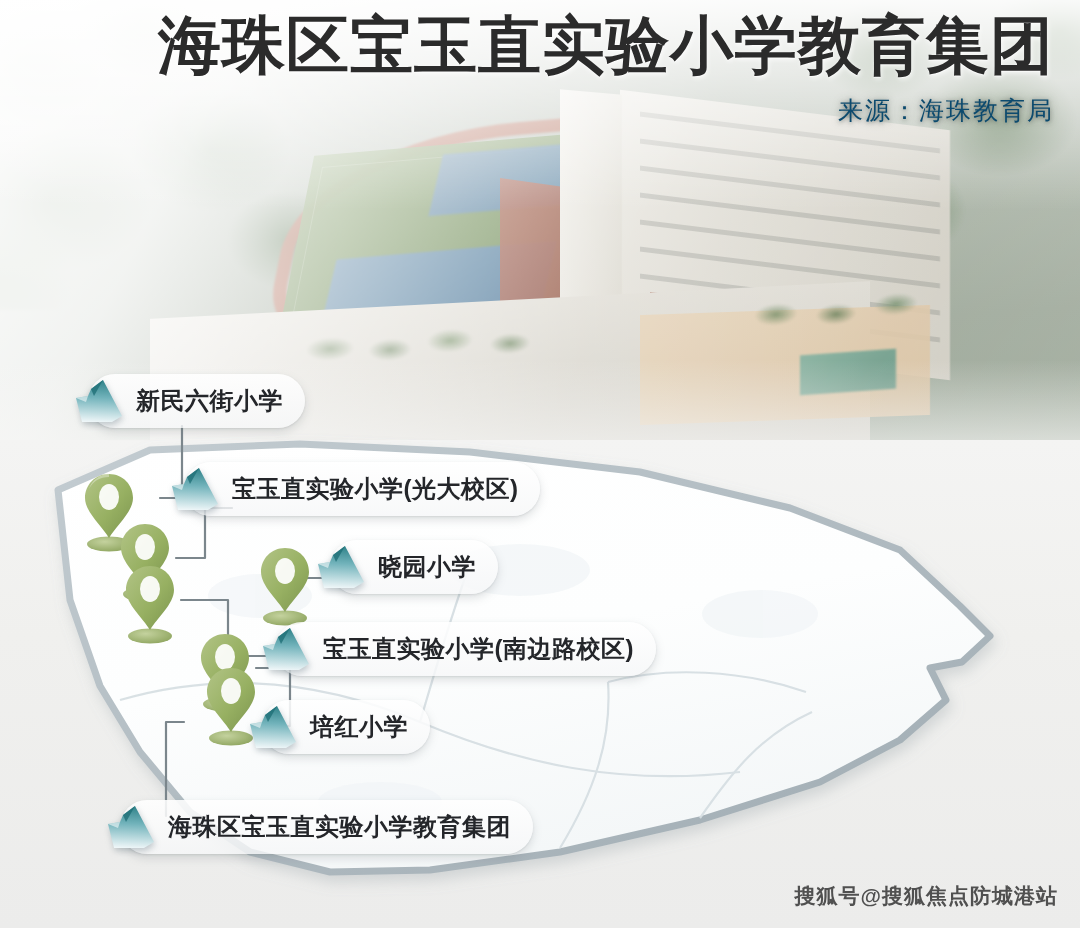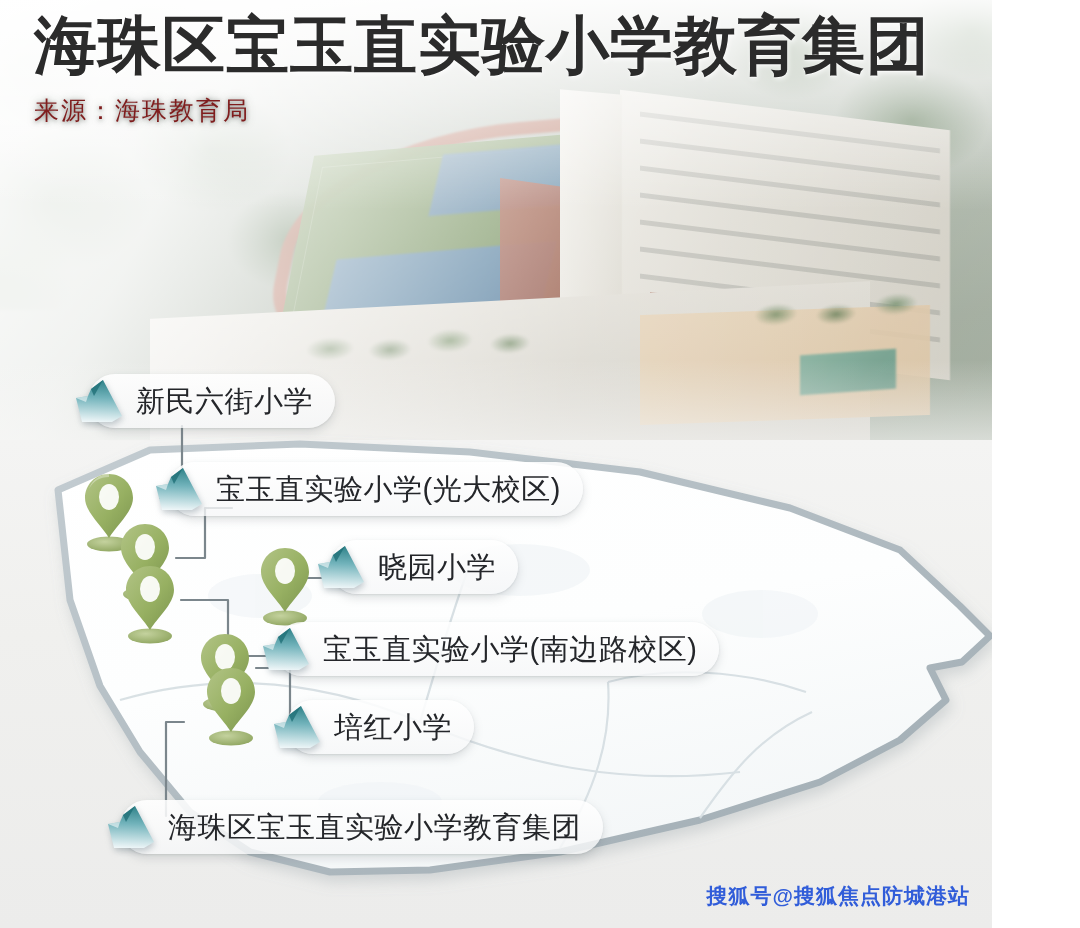--- a/index.html
+++ b/index.html
@@ -3,23 +3,24 @@
 <meta charset="utf-8">
 <title>海珠区宝玉直实验小学教育集团成员校一览</title>
 <style>
   html,body{margin:0;padding:0;background:#fff;}
   body{
     font-family:"Liberation Sans","DejaVu Sans",sans-serif;
     -webkit-font-smoothing:antialiased;
   }
   #poster{
     position:relative;
-    width:992px;height:928px;
+    width:1080px;height:928px;
     overflow:hidden;
     background:#f3f4f2;
+    text-align:right;
   }
 
   
   .photo{
     position:absolute;inset:0;
     overflow:hidden;
   }
   .photo-base{
     position:absolute;
     left:0;top:0;width:1080px;height:470px;
@@ -169,21 +170,21 @@
     font-weight:bold;
     font-size:63px;
     line-height:1.02;
     letter-spacing:1px;
     color:#2b2b2b;
     text-shadow:1px 2px 5px rgba(255,255,255,.75),0 1px 0 rgba(255,255,255,.6);
     white-space:nowrap;
   }
   .subtitle{
     margin-top:16px;
-    font-size:25px;color:#7f1d1d;letter-spacing:2px;
+    font-size:25px;color:#0c4a6e;letter-spacing:2px;
     text-shadow:0 1px 4px rgba(60,70,60,.55),0 0 10px rgba(60,70,60,.35);
   }
 
   
   .map-svg{position:absolute;left:0px;top:400px;width:1080px;height:500px;}
 
   
   .pin{position:absolute;width:62px;height:86px;}
   .pin svg{width:100%;height:100%;display:block;}
 
@@ -201,28 +202,28 @@
     box-shadow:0 4px 10px rgba(110,120,125,.22),0 1px 2px rgba(110,120,125,.16);
     white-space:nowrap;
   }
   .label .flag{
     flex:0 0 auto;width:58px;height:50px;margin-right:6px;
     margin-left:-16px;position:relative;
   }
   .label .flag svg{width:100%;height:100%;display:block;
     filter:drop-shadow(1px 3px 3px rgba(90,110,120,.35));}
   .label .txt{
-    font-size:29px;font-weight:normal;color:#24262a;letter-spacing:.5px;
+    font-size:24px;font-weight:bold;color:#24262a;letter-spacing:.5px;
     line-height:1;
   }
 
   
   .watermark{
     position:absolute;right:22px;bottom:18px;
-    font-size:21px;font-weight:bold;color:#1d4ed8;letter-spacing:1px;
+    font-size:21px;font-weight:bold;color:#404040;letter-spacing:1px;
     opacity:.9;
   }
 </style>
 </head>
 <body>
 
 <div id="poster">
 
   <div class="photo">
     <div class="photo-base"></div>
@@ -379,21 +380,21 @@
           </linearGradient>
         </defs>
         <path d="M 31 4 L 50 40 L 40 46 L 10 46 L 4 22 L 16 20 L 19 13 Z" fill="url(#fg1)"></path>
         <path d="M 31 4 L 22 20 L 19 13 Z" fill="#1f6f77" opacity="0.8"></path>
         <path d="M 4 22 L 16 20 L 14 26 Z" fill="#ffffff" opacity="0.55"></path>
       </svg>
     </span>
     <span class="txt">新民六街小学</span>
   </div>
 
-  <div class="label" style="left:168px;top:462px;">
+  <div class="label" style="left:184px;top:462px;">
     <span class="flag">
       <svg viewBox="0 0 58 50">
         <path d="M 31 4 L 50 40 L 40 46 L 10 46 L 4 22 L 16 20 L 19 13 Z" fill="url(#fg1)"></path>
         <path d="M 31 4 L 22 20 L 19 13 Z" fill="#1f6f77" opacity="0.8"></path>
         <path d="M 4 22 L 16 20 L 14 26 Z" fill="#ffffff" opacity="0.55"></path>
       </svg>
     </span>
     <span class="txt">宝玉直实验小学(光大校区)</span>
   </div>
 
@@ -412,21 +413,21 @@
     <span class="flag">
       <svg viewBox="0 0 58 50">
         <path d="M 31 4 L 50 40 L 40 46 L 10 46 L 4 22 L 16 20 L 19 13 Z" fill="url(#fg1)"></path>
         <path d="M 31 4 L 22 20 L 19 13 Z" fill="#1f6f77" opacity="0.8"></path>
         <path d="M 4 22 L 16 20 L 14 26 Z" fill="#ffffff" opacity="0.55"></path>
       </svg>
     </span>
     <span class="txt">宝玉直实验小学(南边路校区)</span>
   </div>
 
-  <div class="label" style="left:286px;top:700px;">
+  <div class="label" style="left:262px;top:700px;">
     <span class="flag">
       <svg viewBox="0 0 58 50">
         <path d="M 31 4 L 50 40 L 40 46 L 10 46 L 4 22 L 16 20 L 19 13 Z" fill="url(#fg1)"></path>
         <path d="M 31 4 L 22 20 L 19 13 Z" fill="#1f6f77" opacity="0.8"></path>
         <path d="M 4 22 L 16 20 L 14 26 Z" fill="#ffffff" opacity="0.55"></path>
       </svg>
     </span>
     <span class="txt">培红小学</span>
   </div>
 

